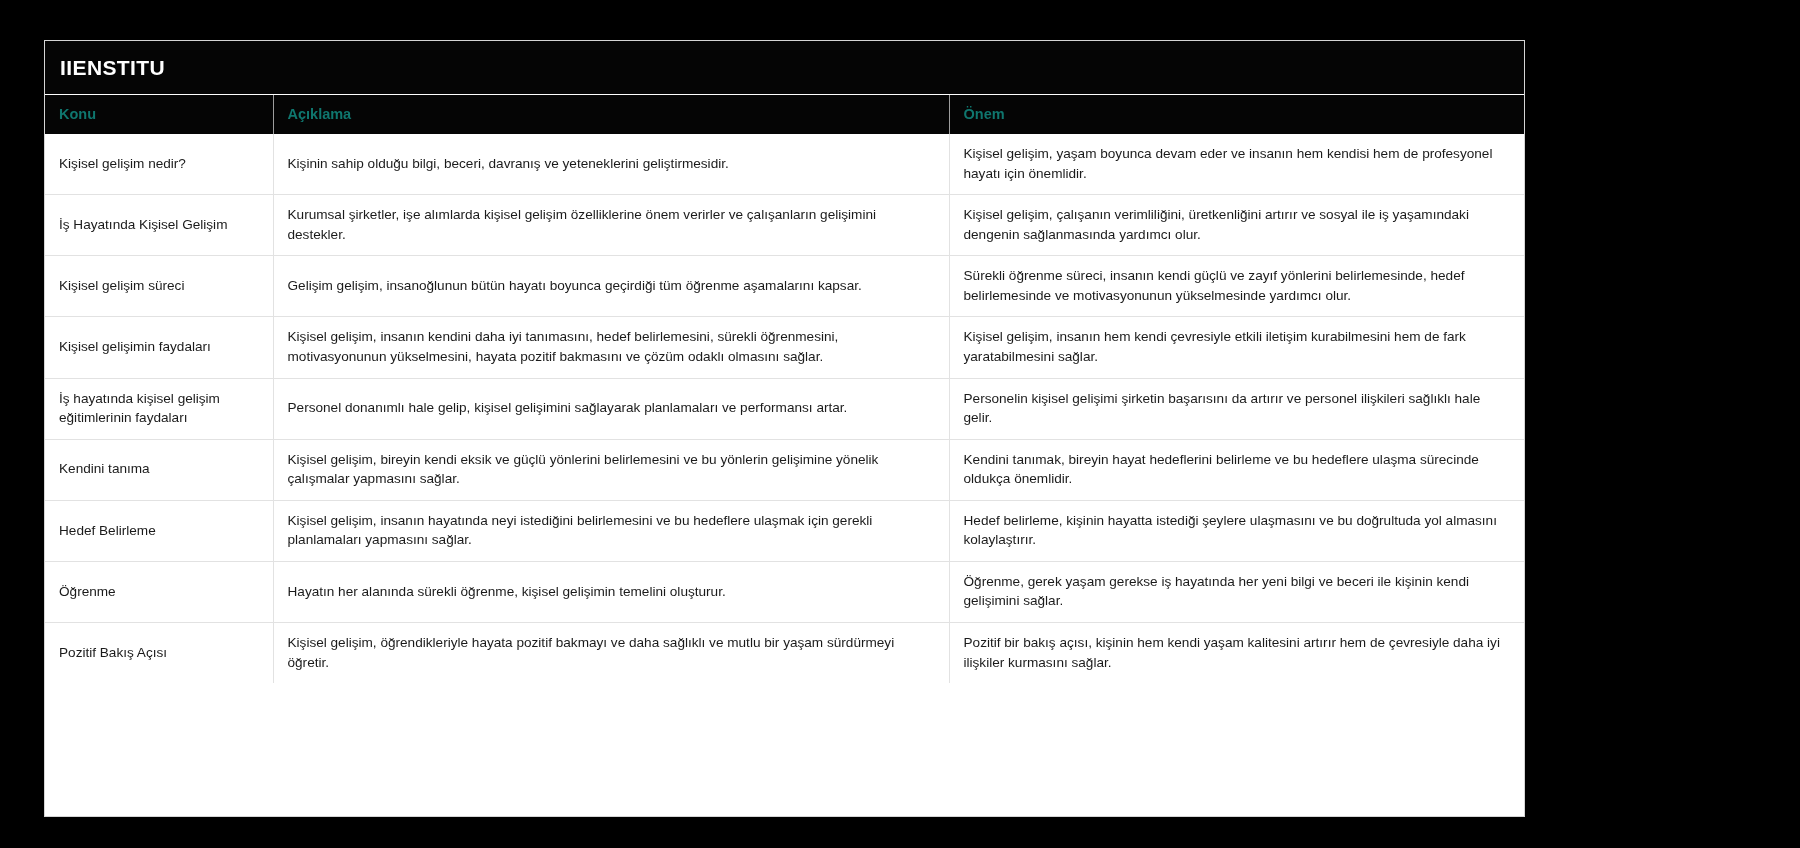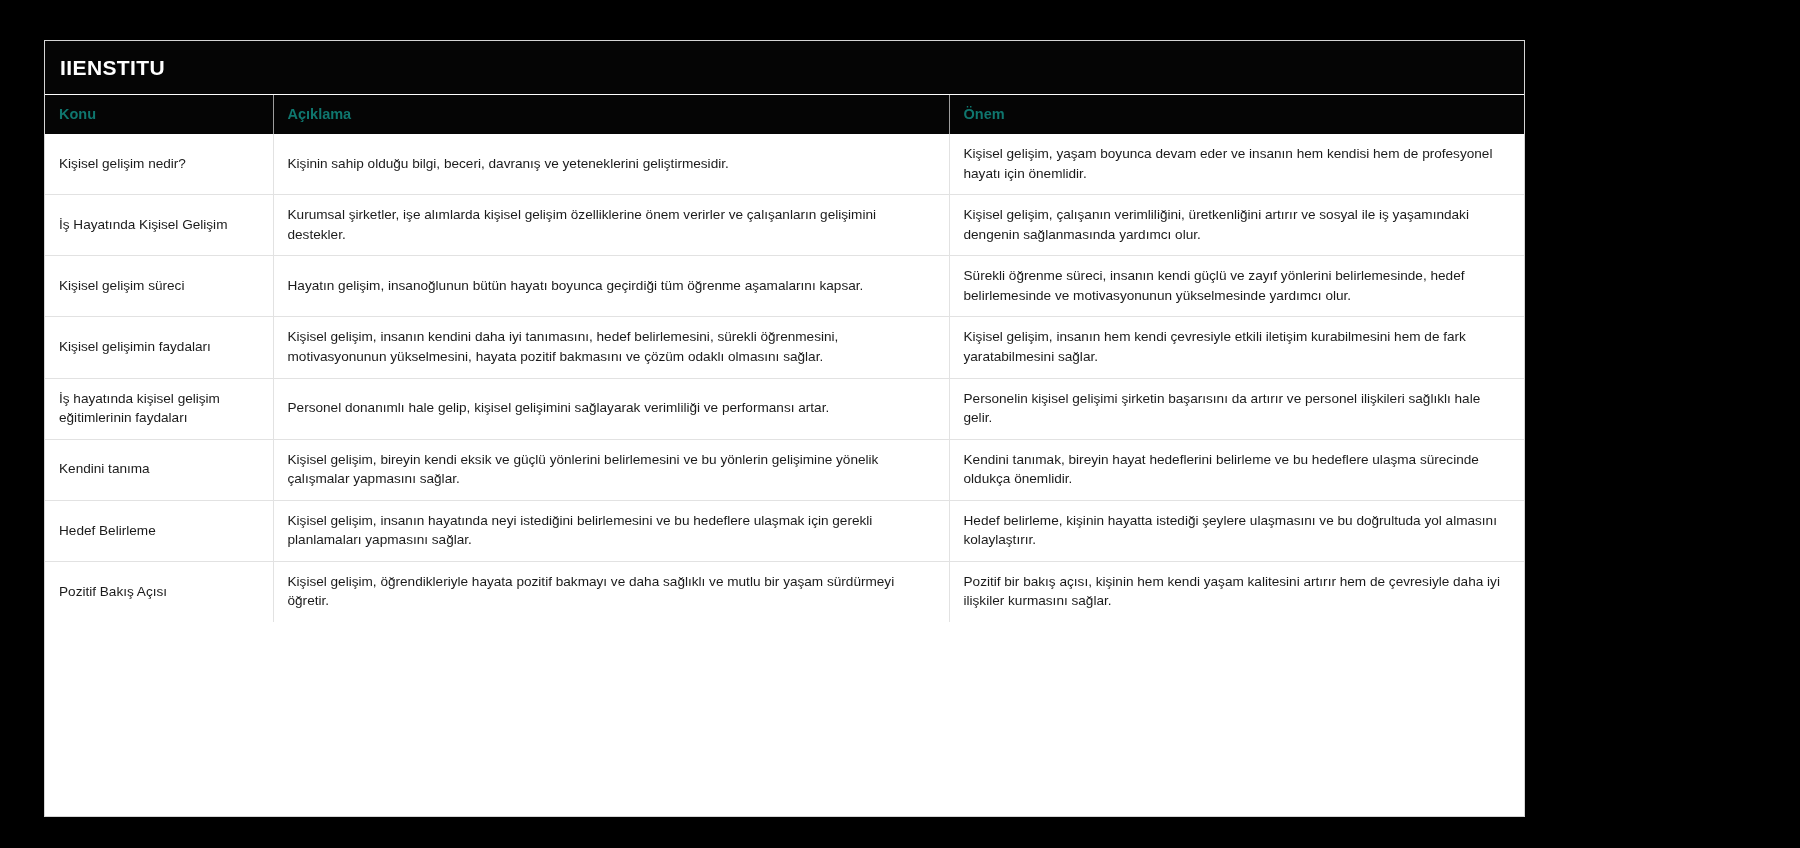--- a/index.html
+++ b/index.html
@@ -118,44 +118,49 @@
           <td class="col-aciklama">Kişinin sahip olduğu bilgi, beceri, davranış ve yeteneklerini geliştirmesidir.</td>
           <td class="col-onem">Kişisel gelişim, yaşam boyunca devam eder ve insanın hem kendisi hem de profesyonel hayatı için önemlidir.</td>
         </tr>
         <tr>
           <td class="col-konu">İş Hayatında Kişisel Gelişim</td>
           <td class="col-aciklama">Kurumsal şirketler, işe alımlarda kişisel gelişim özelliklerine önem verirler ve çalışanların gelişimini destekler.</td>
           <td class="col-onem">Kişisel gelişim, çalışanın verimliliğini, üretkenliğini artırır ve sosyal ile iş yaşamındaki dengenin sağlanmasında yardımcı olur.</td>
         </tr>
         <tr>
           <td class="col-konu">Kişisel gelişim süreci</td>
-          <td class="col-aciklama">Hayatın gelişim, insanoğlunun bütün hayatı boyunca geçirdiği tüm öğrenme aşamalarını kapsar.</td>
+          <td class="col-aciklama">Gelişim gelişim, insanoğlunun bütün hayatı boyunca geçirdiği tüm öğrenme aşamalarını kapsar.</td>
           <td class="col-onem">Sürekli öğrenme süreci, insanın kendi güçlü ve zayıf yönlerini belirlemesinde, hedef belirlemesinde ve motivasyonunun yükselmesinde yardımcı olur.</td>
         </tr>
         <tr>
           <td class="col-konu">Kişisel gelişimin faydaları</td>
           <td class="col-aciklama">Kişisel gelişim, insanın kendini daha iyi tanımasını, hedef belirlemesini, sürekli öğrenmesini, motivasyonunun yükselmesini, hayata pozitif bakmasını ve çözüm odaklı olmasını sağlar.</td>
           <td class="col-onem">Kişisel gelişim, insanın hem kendi çevresiyle etkili iletişim kurabilmesini hem de fark yaratabilmesini sağlar.</td>
         </tr>
         <tr>
           <td class="col-konu">İş hayatında kişisel gelişim eğitimlerinin faydaları</td>
-          <td class="col-aciklama">Personel donanımlı hale gelip, kişisel gelişimini sağlayarak verimliliği ve performansı artar.</td>
+          <td class="col-aciklama">Personel donanımlı hale gelip, kişisel gelişimini sağlayarak planlamaları ve performansı artar.</td>
           <td class="col-onem">Personelin kişisel gelişimi şirketin başarısını da artırır ve personel ilişkileri sağlıklı hale gelir.</td>
         </tr>
         <tr>
           <td class="col-konu">Kendini tanıma</td>
           <td class="col-aciklama">Kişisel gelişim, bireyin kendi eksik ve güçlü yönlerini belirlemesini ve bu yönlerin gelişimine yönelik çalışmalar yapmasını sağlar.</td>
           <td class="col-onem">Kendini tanımak, bireyin hayat hedeflerini belirleme ve bu hedeflere ulaşma sürecinde oldukça önemlidir.</td>
         </tr>
         <tr>
           <td class="col-konu">Hedef Belirleme</td>
           <td class="col-aciklama">Kişisel gelişim, insanın hayatında neyi istediğini belirlemesini ve bu hedeflere ulaşmak için gerekli planlamaları yapmasını sağlar.</td>
           <td class="col-onem">Hedef belirleme, kişinin hayatta istediği şeylere ulaşmasını ve bu doğrultuda yol almasını kolaylaştırır.</td>
         </tr>
         <tr>
+          <td class="col-konu">Öğrenme</td>
+          <td class="col-aciklama">Hayatın her alanında sürekli öğrenme, kişisel gelişimin temelini oluşturur.</td>
+          <td class="col-onem">Öğrenme, gerek yaşam gerekse iş hayatında her yeni bilgi ve beceri ile kişinin kendi gelişimini sağlar.</td>
+        </tr>
+        <tr>
           <td class="col-konu">Pozitif Bakış Açısı</td>
           <td class="col-aciklama">Kişisel gelişim, öğrendikleriyle hayata pozitif bakmayı ve daha sağlıklı ve mutlu bir yaşam sürdürmeyi öğretir.</td>
           <td class="col-onem">Pozitif bir bakış açısı, kişinin hem kendi yaşam kalitesini artırır hem de çevresiyle daha iyi ilişkiler kurmasını sağlar.</td>
         </tr>
       </tbody>
     </table>
 
   </div>
 </div>
 

